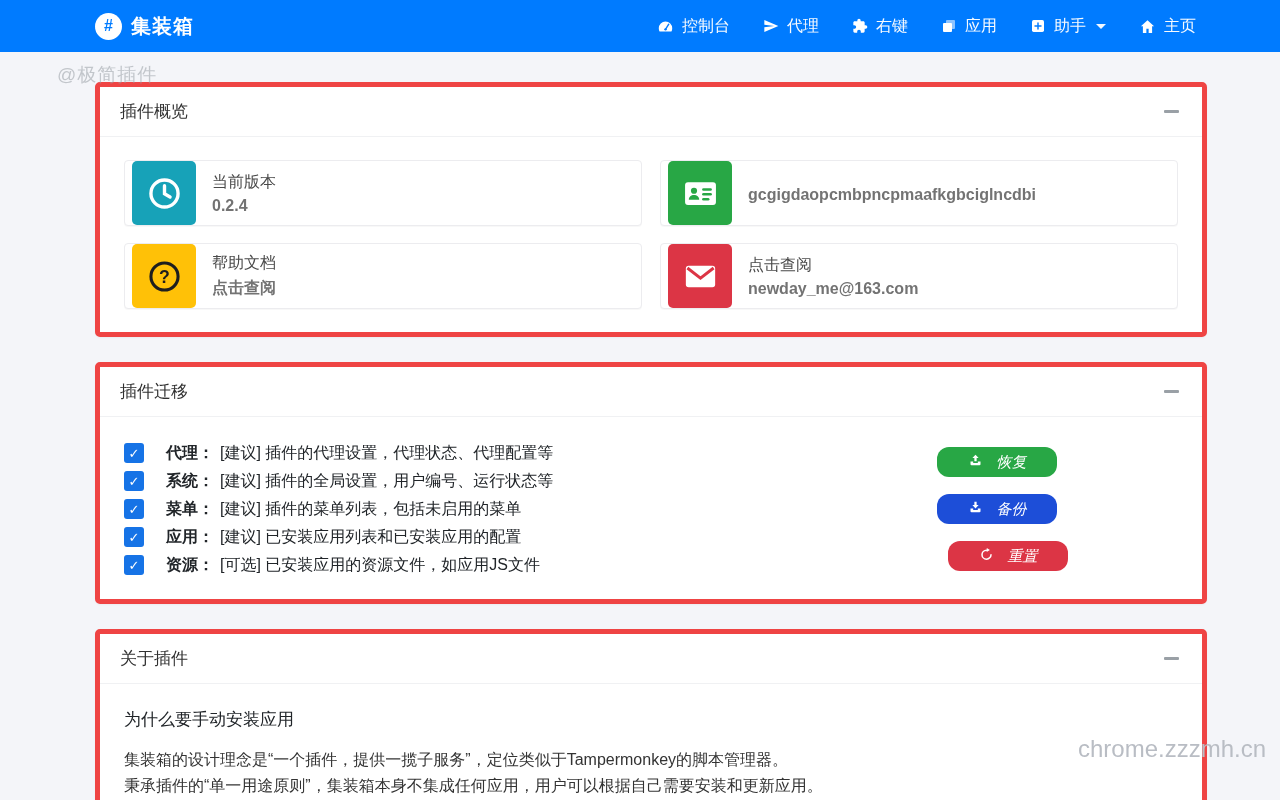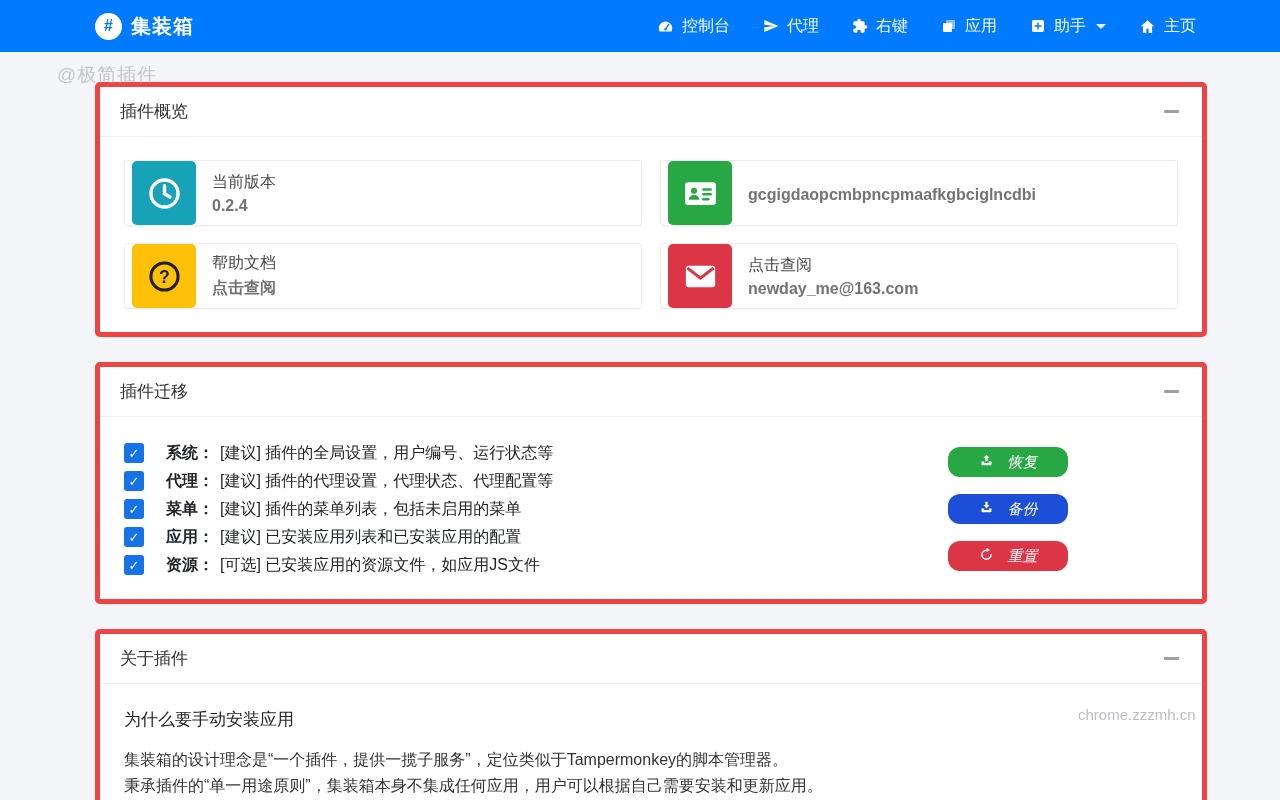--- a/index.html
+++ b/index.html
@@ -81,29 +81,29 @@
   .option-label { font-weight:bold; font-size:16px; margin-left:22px; color:#212529; white-space:nowrap; }
   .option-desc  { font-size:16px; color:#212529; margin-left:6px; white-space:nowrap; }
   .btn-stack { position:absolute; top:30px; right:134px; display:flex; flex-direction:column; gap:17px; }
   .btn {
     width:120px; height:30px; border:none; border-radius:12px; color:#fff;
     display:flex; align-items:center; justify-content:center; gap:14px;
     font-size:15px; cursor:pointer; font-family:inherit;font-style:italic;
   }
   .btn-green { background:#28a745; }
   .btn-blue  { background:#1d4ed8; }
-  .btn-red   { background:#dc3545; }
+  .btn-red   { background:#dc3545;margin-left:11px; }
   
   .about-body { padding:24px 24px 40px; }
   .about-heading { font-size:17px; font-weight:normal; color:#212529; margin-bottom:16px; }
   .about-p { font-size:16px; color:#333; line-height:1.65; }
   
   .wm { position:absolute; z-index:10; pointer-events:none; }
   #wm-top { left:57px; top:62px; font-size:19px; color:#9aa0a6; opacity:.55; letter-spacing:1px; }
-  #wm-bottom { left:1078px; top:706px; font-size:15px; color:#b9bdc4; }
+  #wm-bottom { left:1078px; top:735px; font-size:24px; color:#b9bdc4; }
 </style>
 </head>
 <body>
 
 <div class="navbar">
   <div class="brand">
     <span class="brand-circle">#</span>
     <span class="brand-title">集装箱</span>
   </div>
   <div class="nav">
@@ -239,27 +239,27 @@
     <div class="panel-header">
       <span>插件迁移</span>
       <span class="collapse-btn">
           <span class="collapse-dash"></span>
         </span>
     </div>
     <div class="migration-body">
 
       <div class="option-row">
         <span class="checkbox"></span>
+        <span class="option-label">代理：</span>
+        <span class="option-desc">[建议] 插件的代理设置，代理状态、代理配置等</span>
+      </div>
+      <div class="option-row">
+        <span class="checkbox"></span>
         <span class="option-label">系统：</span>
         <span class="option-desc">[建议] 插件的全局设置，用户编号、运行状态等</span>
-      </div>
-      <div class="option-row">
-        <span class="checkbox"></span>
-        <span class="option-label">代理：</span>
-        <span class="option-desc">[建议] 插件的代理设置，代理状态、代理配置等</span>
       </div>
       <div class="option-row">
         <span class="checkbox"></span>
         <span class="option-label">菜单：</span>
         <span class="option-desc">[建议] 插件的菜单列表，包括未启用的菜单</span>
       </div>
       <div class="option-row">
         <span class="checkbox"></span>
         <span class="option-label">应用：</span>
         <span class="option-desc">[建议] 已安装应用列表和已安装应用的配置</span>

